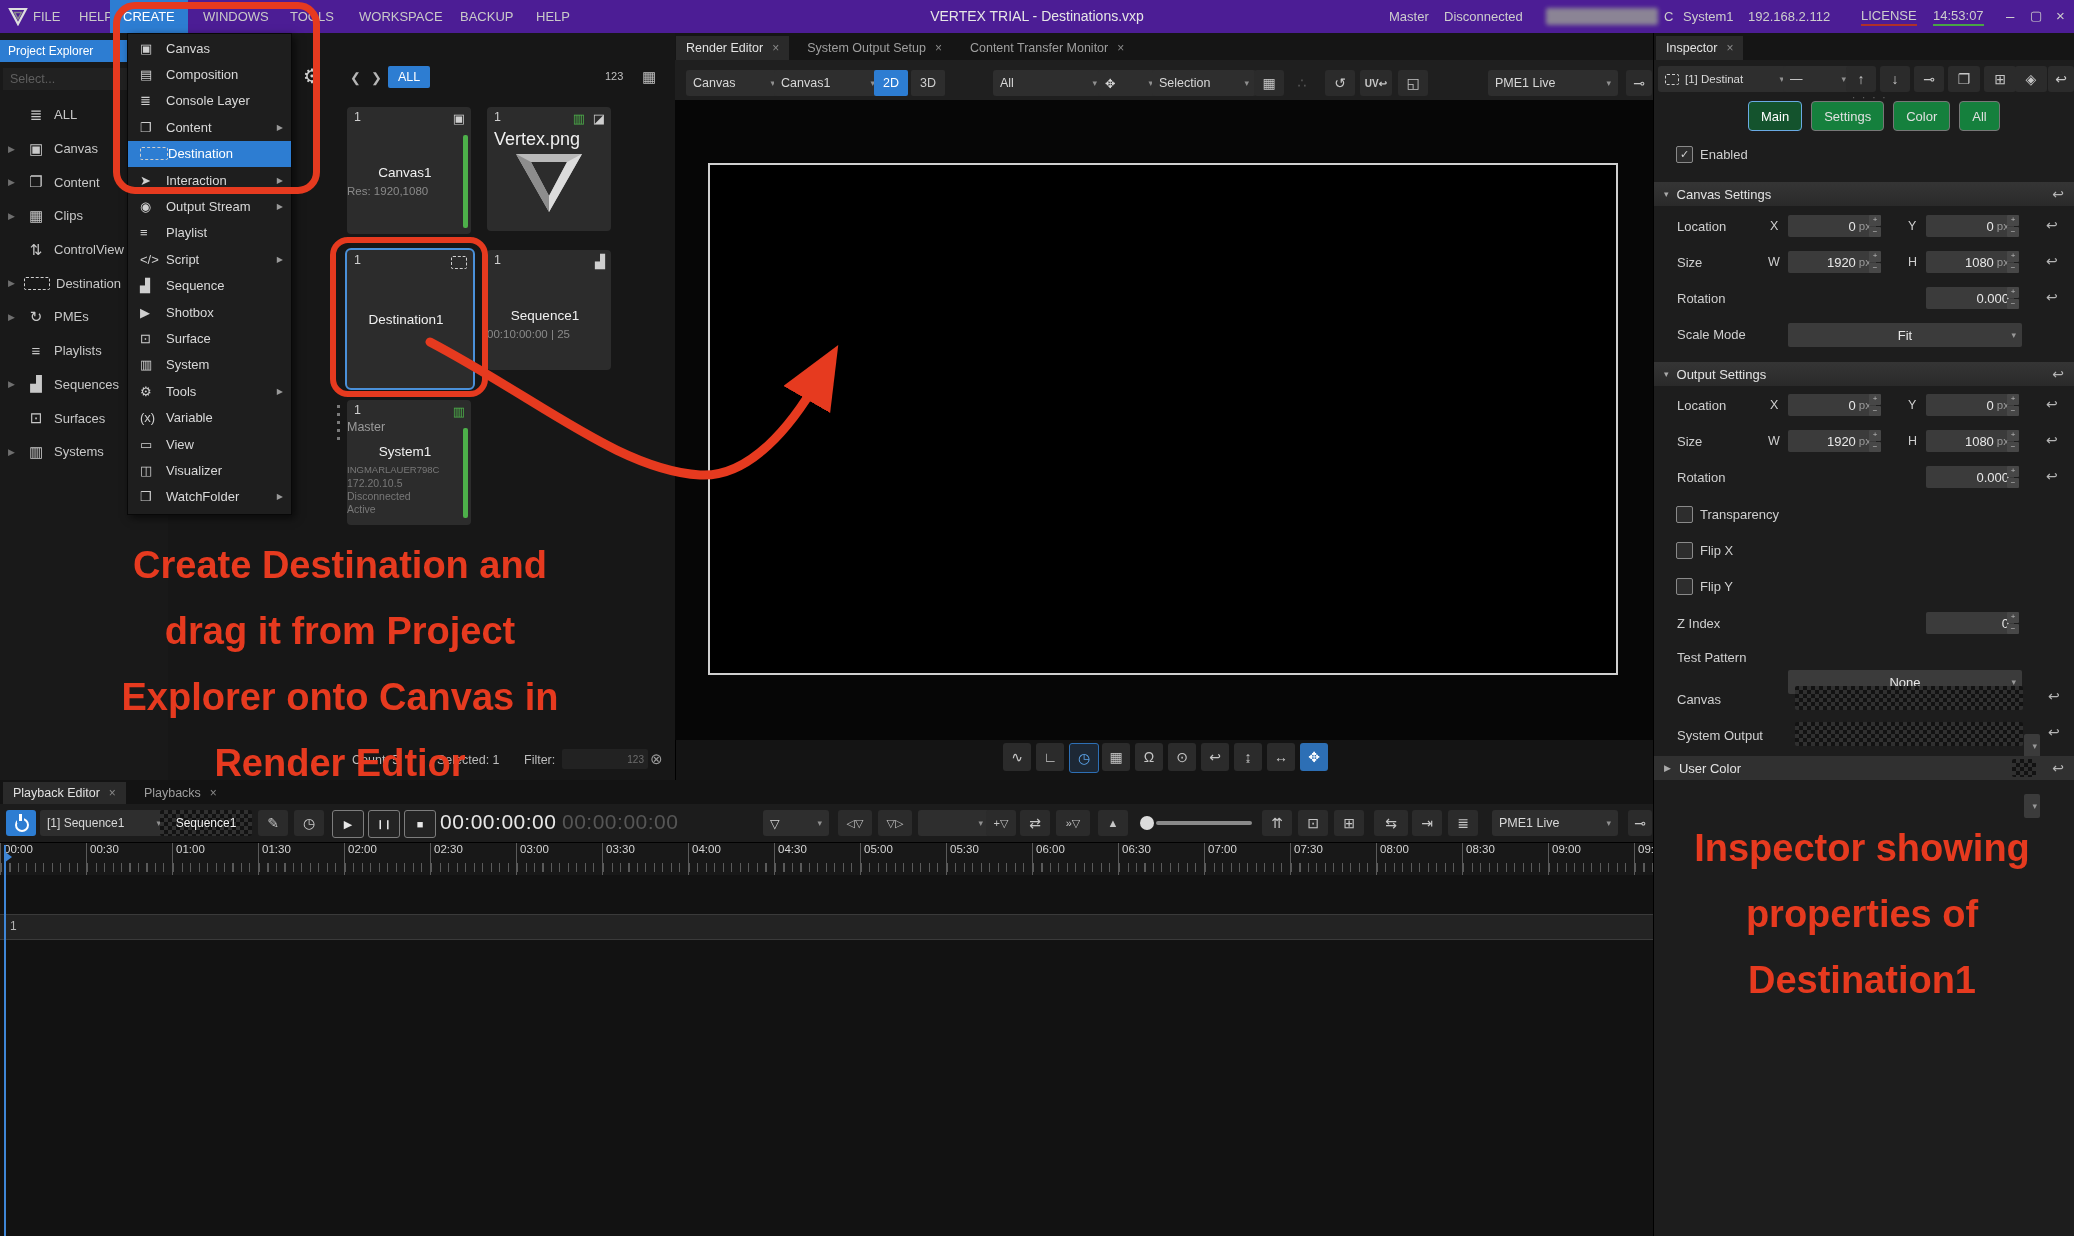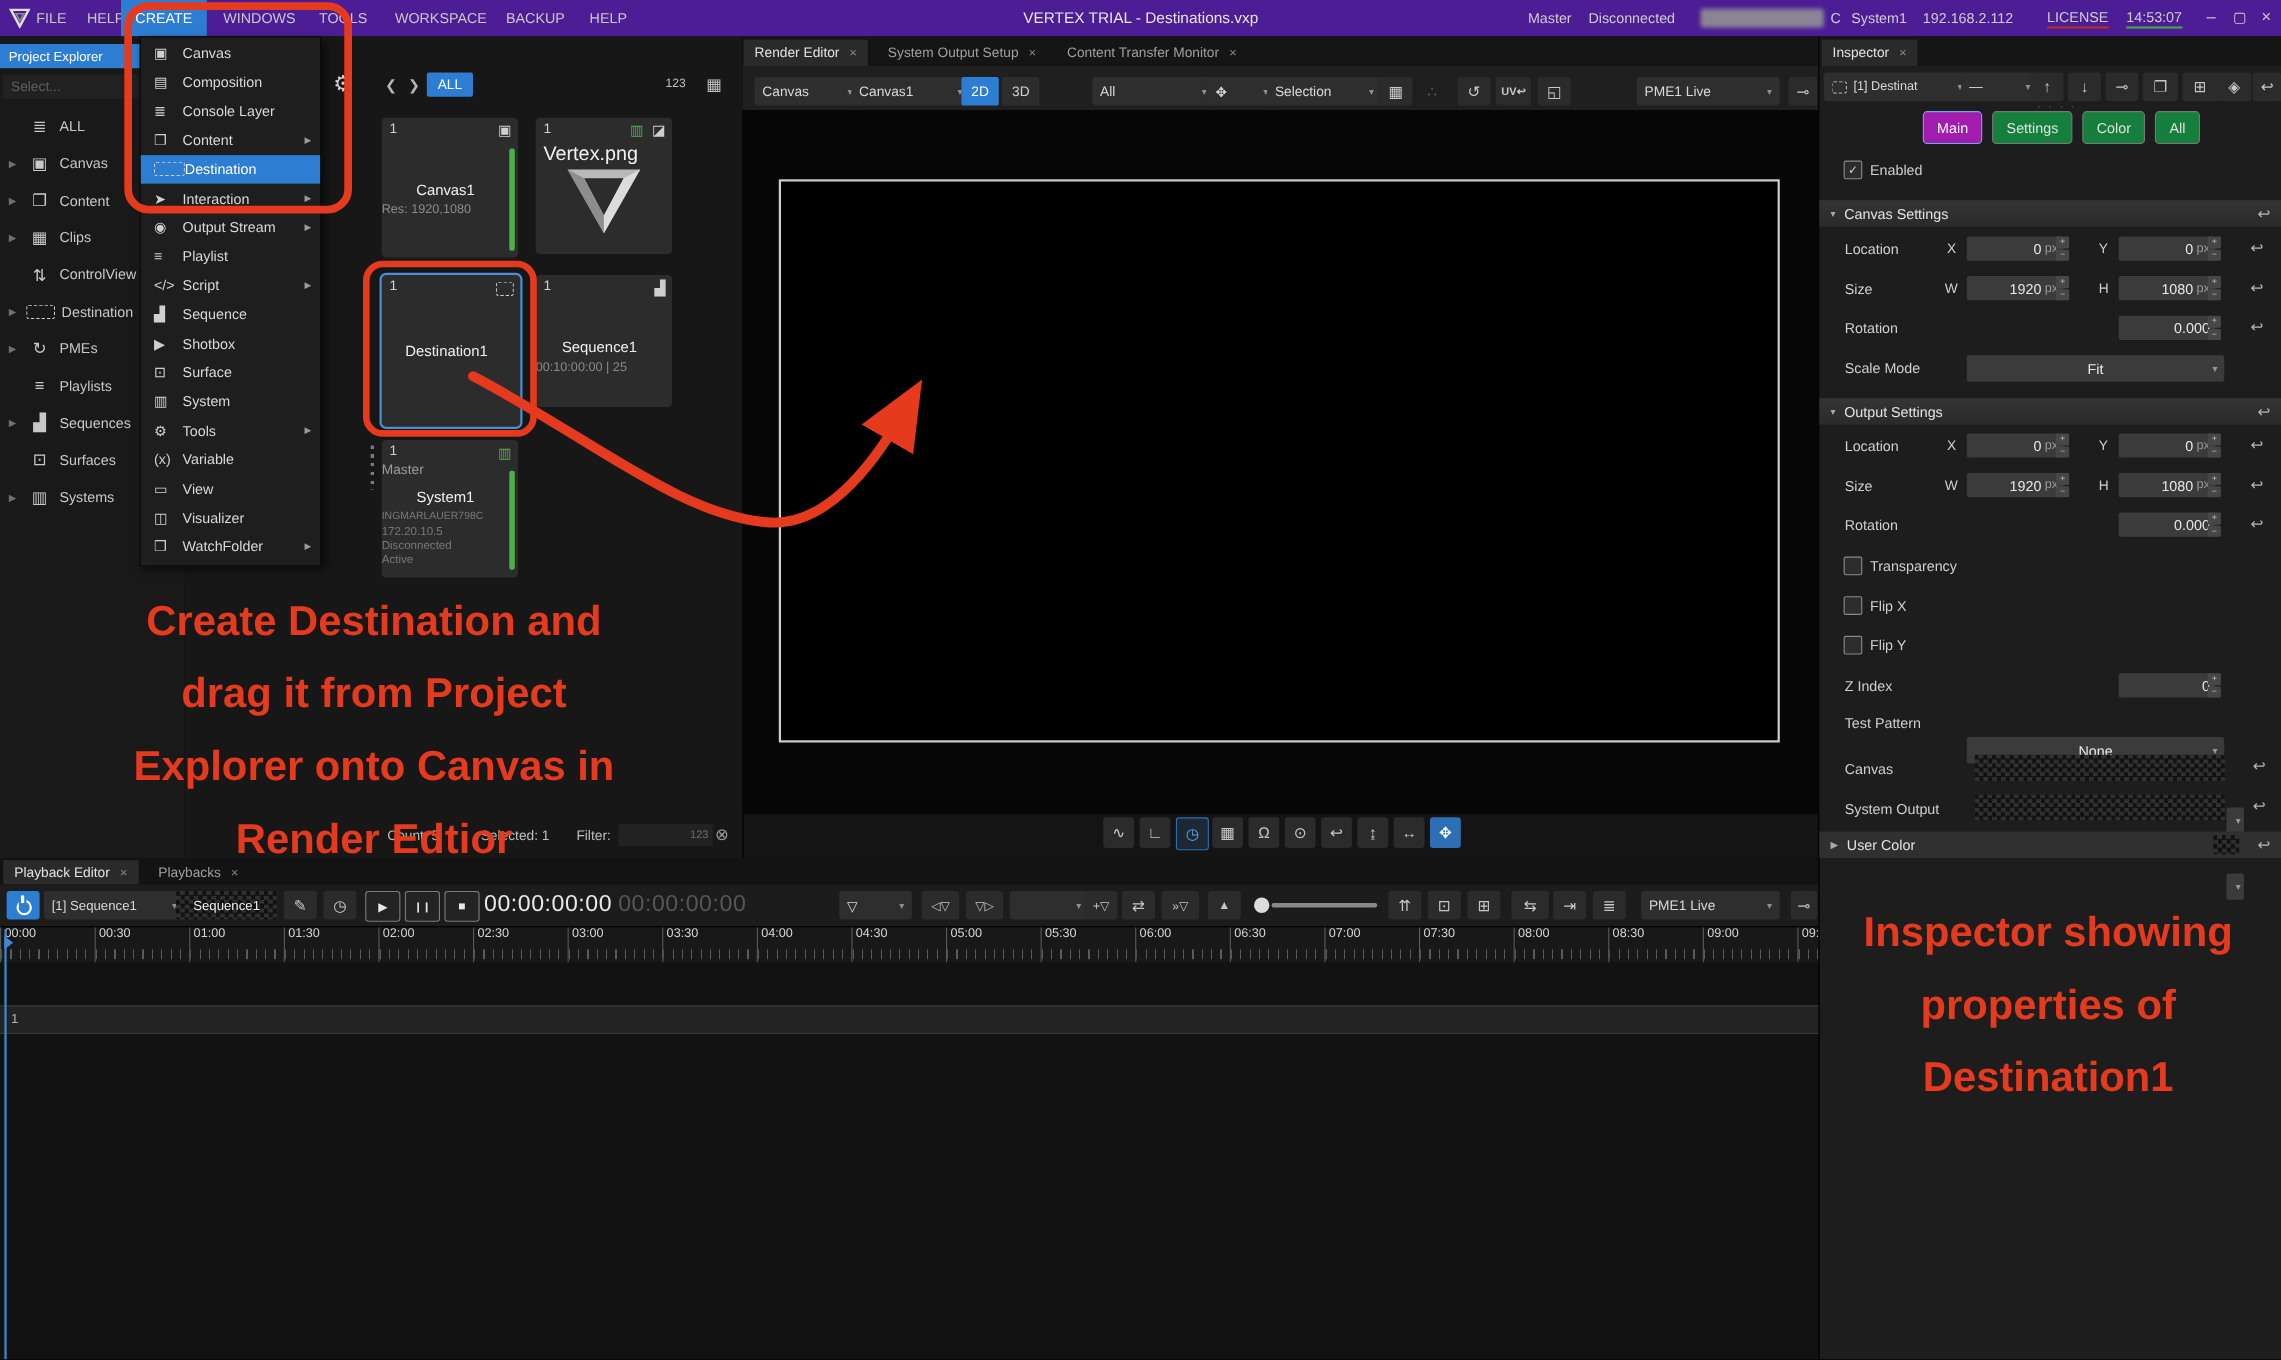--- a/index.html
+++ b/index.html
@@ -70,21 +70,21 @@
   .rlabel{font-size:13px;color:#cfcfcf}
   .xy{font-size:12.5px;color:#cfcfcf}
   .fld{display:flex;align-items:center;justify-content:flex-end;background:#3b3b3b;border-radius:2px;font-size:13px;color:#e8e8e8;padding:0 5px;gap:3px;height:22px}
   .fld .unit{color:#9a9a9a;font-size:11.5px}
   .spin{width:12px;height:22px;display:flex;flex-direction:column;gap:1px}
   .spin span{flex:1;background:#474747;color:#bbb;font-size:8px;line-height:10px;text-align:center;border-radius:1px}
   .ddfld{display:flex;align-items:center;justify-content:center;background:#3b3b3b;border-radius:2px;font-size:13px;color:#e8e8e8;height:24px;position:relative}
   .ddfld .caret{position:absolute;right:6px;font-size:9px;color:#999}
   .cb{width:15px;height:15px;background:#2d2d2d;border:1px solid #8a8a8a;border-radius:2px;display:flex;align-items:center;justify-content:center;font-size:11px;color:#d5d5d5}
   .mode-tab{display:inline-flex;align-items:center;justify-content:center;height:28px;border-radius:4px;border:1px solid #777;background:#15803d;color:#e0e0e0;font-size:13px;padding:0 12px}
-  .mode-tab.active{background:#a21caf;border-color:#6aaae4;color:#fff}
+  .mode-tab.active{background:#14532d;border-color:#6aaae4;color:#fff}
   .modetabs{display:flex;gap:9px}
   
   .pwr{background:#2d7dd2;border-radius:3px}
   .pwr-ring{position:absolute;left:9px;top:8px;width:10px;height:10px;border:2px solid #fff;border-radius:50%}
   .pwr-bar{position:absolute;left:13px;top:4px;width:3px;height:7px;background:#fff;box-shadow:0 0 0 2px #2d7dd2}
   .tcode{font-size:21px;color:#e8e8e8;letter-spacing:.5px}
   .tcode.dim2{color:#565656}
   .ruler{display:flex;overflow:hidden;background:#181818;border-top:1px solid #000}
   .ruler-cell{flex:0 0 85px;position:relative;border-left:1px solid #5a5a5a;height:32px}
   .ruler-cell::after{content:"";position:absolute;left:0;right:0;bottom:3px;height:9px;

